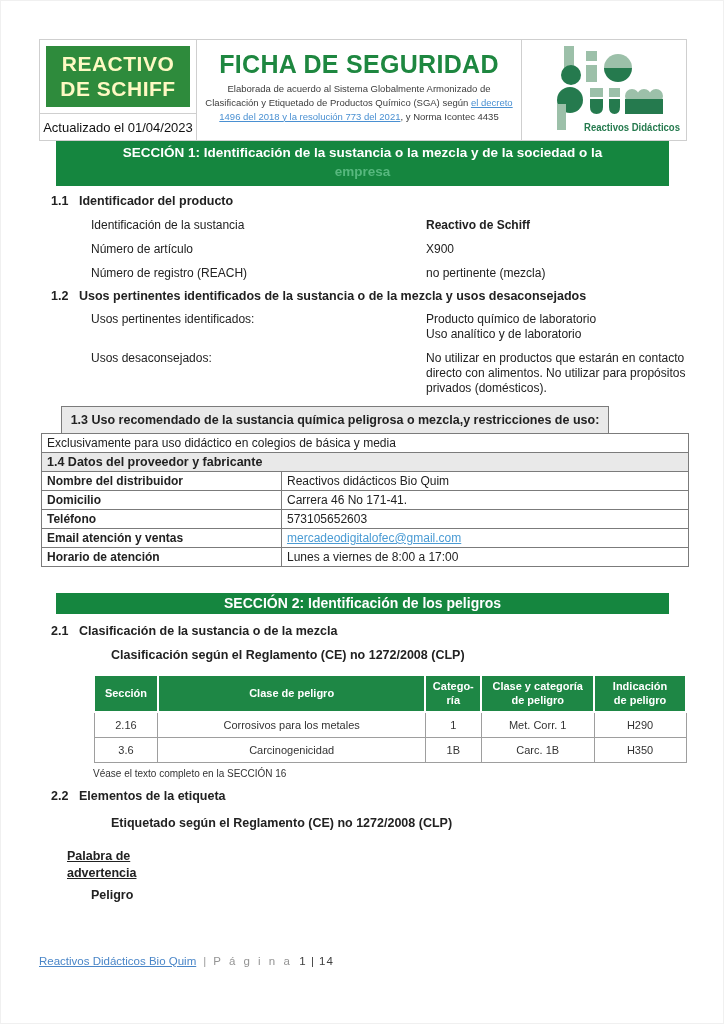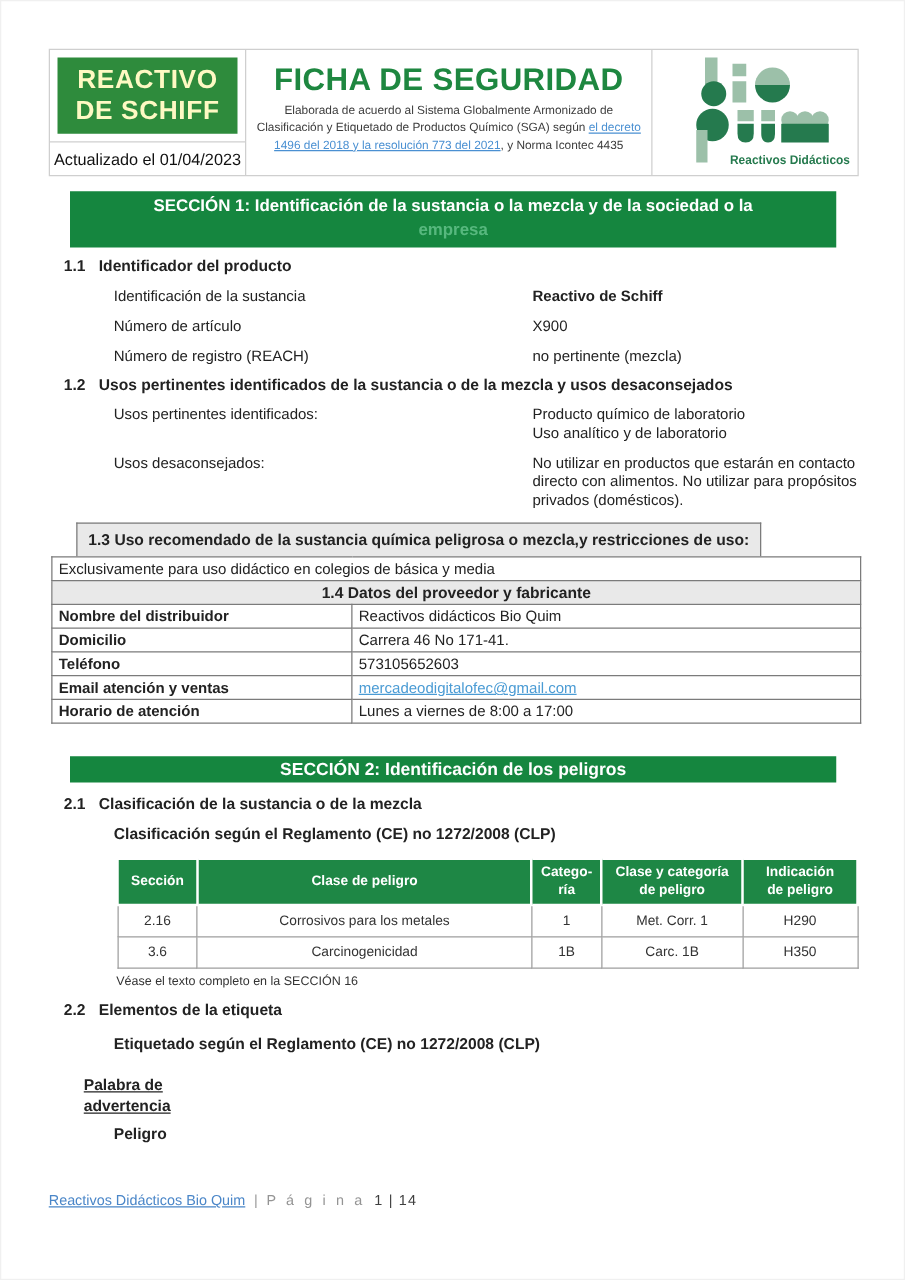--- a/index.html
+++ b/index.html
@@ -39,47 +39,47 @@
   .doc-title { color:#1e8740; font-weight:bold; font-size:25px; letter-spacing:0.3px; }
   .doc-sub { font-size:9.5px; color:#3c3c3c; line-height:1.45; margin-top:3px; }
   .inline-link { color:#4a90d2; text-decoration:underline; cursor:pointer; }
   .h-right { display:flex; align-items:center; justify-content:center; }
 
   
   .sec-bar {
     background:#15863f; color:#fff; font-weight:bold; text-align:center;
     margin-left:17px; width:613px;
   }
-  .sec-bar-1 { margin-top:12px; font-size:13.5px; line-height:1.4; padding:3px 0 4px; }
+  .sec-bar-1 { font-size:13.5px; line-height:1.4; padding:3px 0 4px; }
   .bar-hl { color:#57b87e; }
   .sec-bar-2 { margin-top:26px; font-size:14px; padding:2px 0 3px; }
 
   
   .item { display:flex; font-size:12.5px; font-weight:bold; line-height:1.2; }
   .item-num { width:40px; padding-left:12px; flex:0 0 40px; }
   .m8 { margin-top:8px; } .m9 { margin-top:9px; } .m10 { margin-top:10px; }
   .m12 { margin-top:12px; }
 
   .kv { display:flex; font-size:12px; line-height:1.25; }
   .kv-label { margin-left:52px; flex:0 0 295px; }
   .kv-value { white-space:pre-line; max-width:303px;padding-left:40px; }
   .bold { font-weight:bold; }
-  .sub-bold { margin-left:52px; font-weight:bold; font-size:12.5px; }
+  .sub-bold { margin-left:72px; font-weight:bold; font-size:12.5px; }
 
   
   .t13-wrap { margin-top:10px; }
   .t13-header {
     margin-left:22px; width:548px;
     background:#e9e9e9; border:1px solid #7b7b7b; border-bottom:none;
     font-weight:bold; font-size:12.5px; text-align:center; padding:6px 4px;
   }
   .ptable { border-collapse:collapse; width:648px; margin-left:2px; table-layout:fixed; }
   .ptable td { border:1px solid #7b7b7b; font-size:12px; padding:2px 5px; }
   .excl-row td { font-size:12px; }
-  .gray-h td { background:#e9e9e9; font-weight:bold; font-size:12.5px; text-align:center; }
+  .gray-h td { background:#e9e9e9; font-weight:bold; font-size:12.5px; text-align:left; }
   .plabel { font-weight:bold; }
   .link { color:#4a9bd4; text-decoration:underline; cursor:pointer; }
 
   
   .hz { border-collapse:collapse; margin-left:54px; margin-top:12px; table-layout:fixed; }
   .hz th {
     background:#1e8745; color:#fff; font-weight:bold; font-size:11px;
     border:2px solid #fff; padding:4px 2px; white-space:pre-line; line-height:1.25;
     vertical-align:middle;
   }

